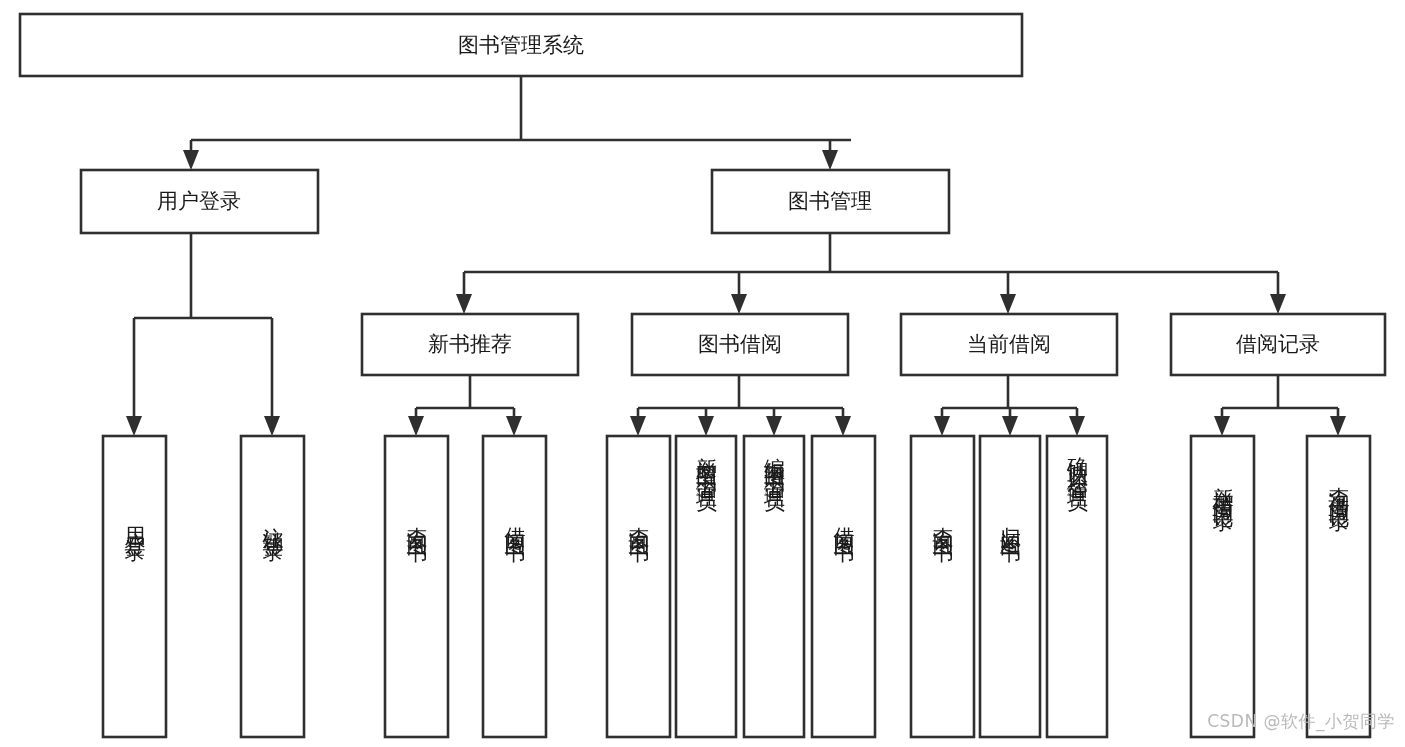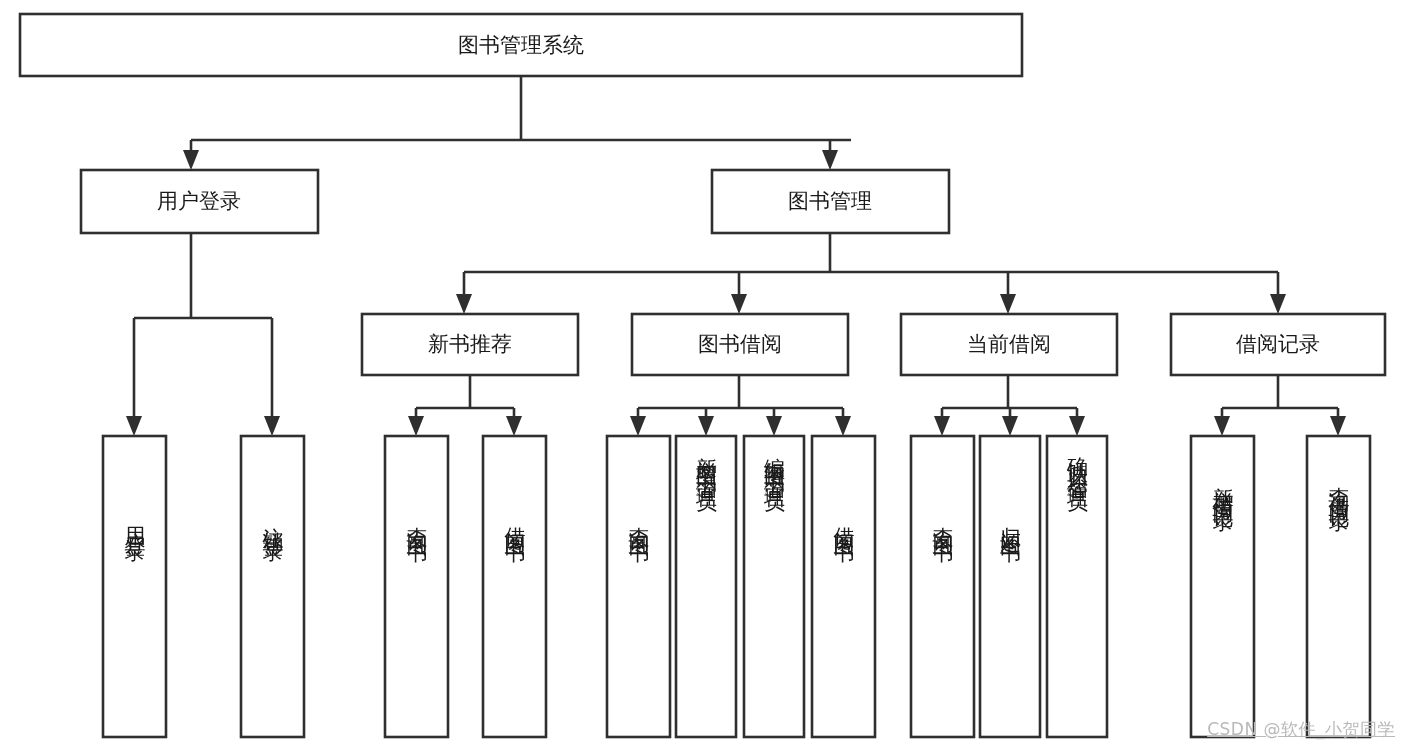--- a/index.html
+++ b/index.html
@@ -60,27 +60,26 @@
     font-family: "DejaVu Sans", "Liberation Sans", sans-serif;
     font-size: 21px;
     line-height: 1;
     letter-spacing: 5px;
     color: #1a1a1a;
     white-space: nowrap;
   }
   #watermark {
     position: absolute;
     right: 10px;
-    bottom: 6px;
+    bottom: 14px;
     font-family: "DejaVu Sans", "Liberation Sans", sans-serif;
     font-size: 17px;
     color: #b9b9b9;
     letter-spacing: 0.5px;
     user-select: none;
-    text-decoration: underline;
   }
 </style>
 </head>
 <body>
 
 <div id="diagram-root">
 
   <svg id="tree-svg" viewBox="0 0 1405 747">
 
     <g>

